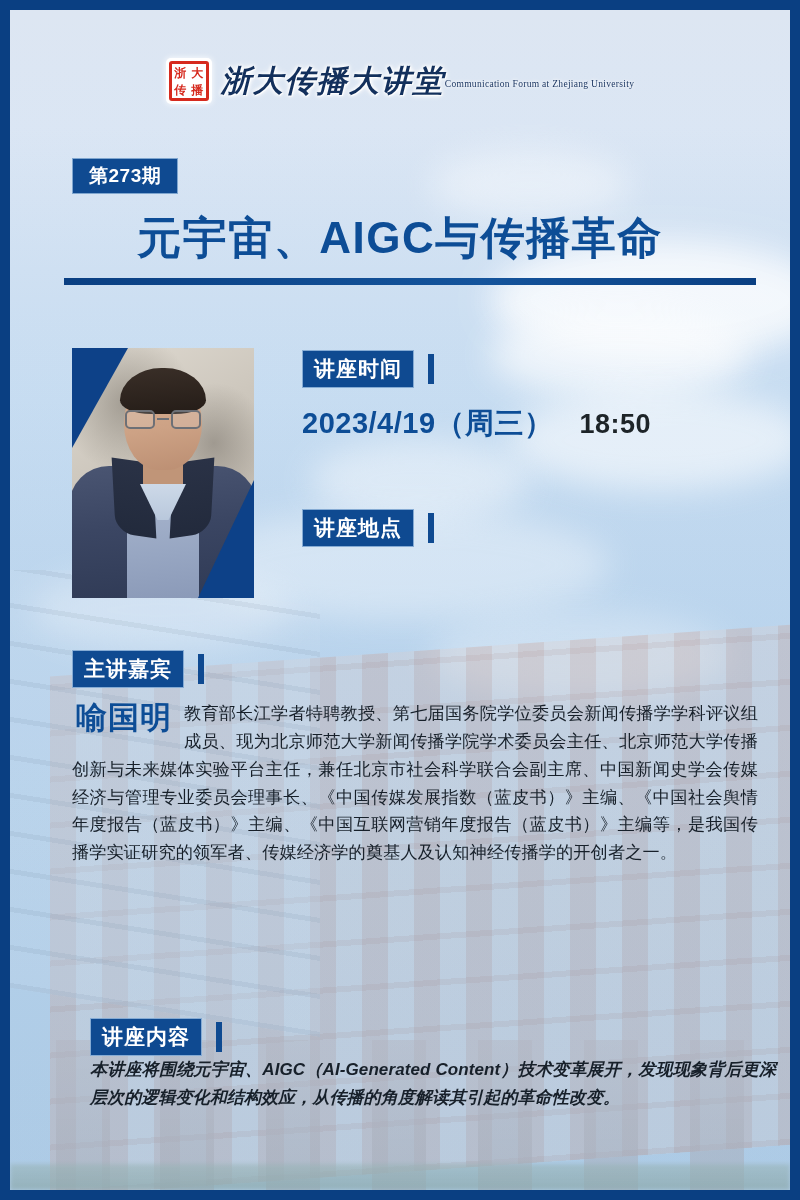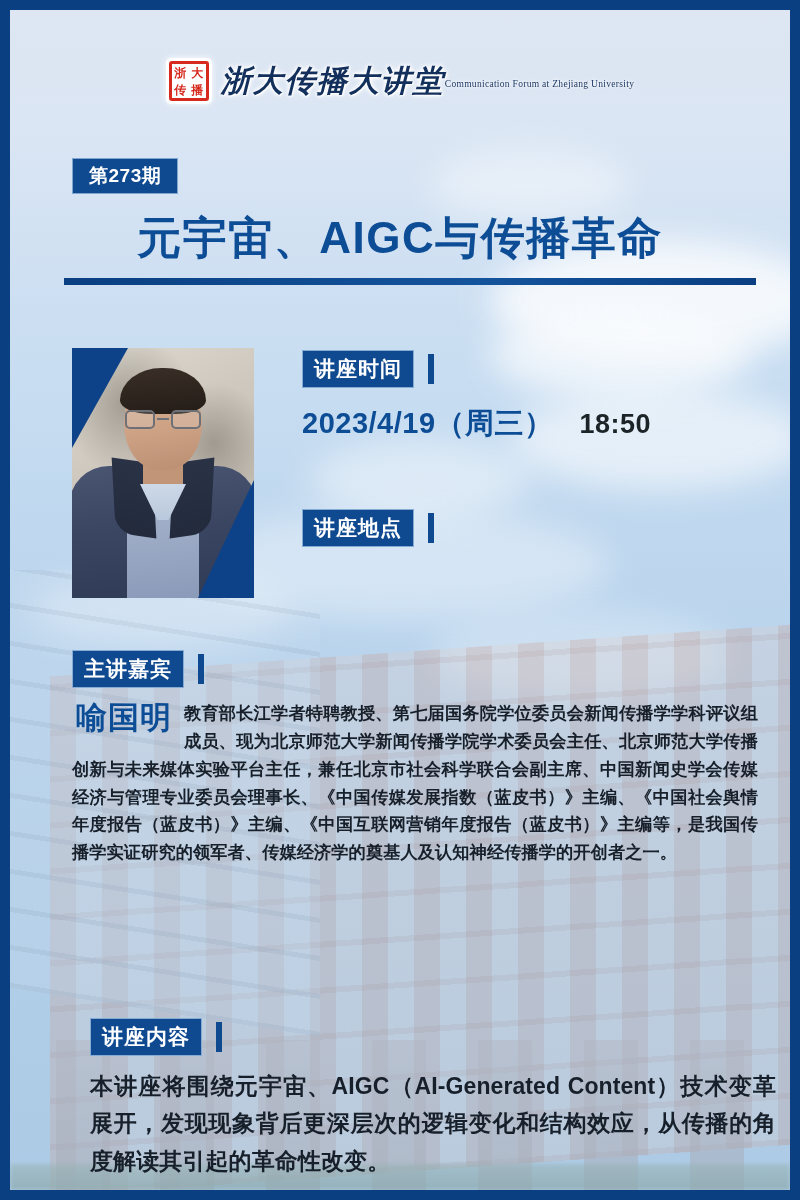--- a/index.html
+++ b/index.html
@@ -353,38 +353,38 @@
     float: left;
     font-size: 31px;
     font-weight: 700;
     color: #0d4d96;
     letter-spacing: 1px;
     line-height: 1.0;
     margin: 2px 12px 0 4px;
   }
   .guest-bio {
     font-size: 17.2px;
-    font-weight: 700;
+    font-weight: 400;
     line-height: 1.62;
     color: #17202a;
     text-align: justify;
     letter-spacing: .1px;
   }
   .guest-bio p { margin: 0; }
 
   
   .content-block { position: absolute; top: 1008px; left: 80px; width: 686px; }
   .content-body {
-    margin-top: 12px;
-    font-size: 23px;
+    font-size: 17px;
     font-weight: 700;
     line-height: 1.62;
     color: #17202a;
     text-align: justify;
     letter-spacing: .1px;
+    font-style: italic;
   }
 </style>
 </head>
 <body>
 
 <div class="poster">
   <div class="stage">
 
     <div class="clouds">
       <div class="cloud c8"></div>

